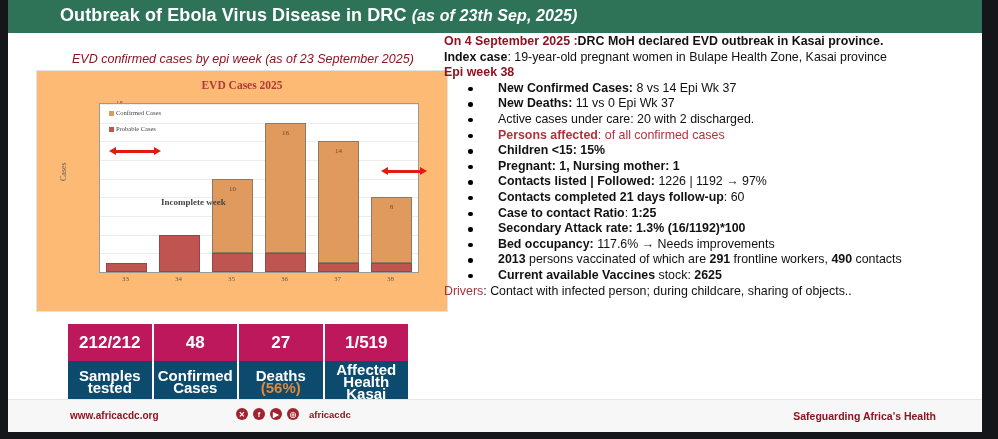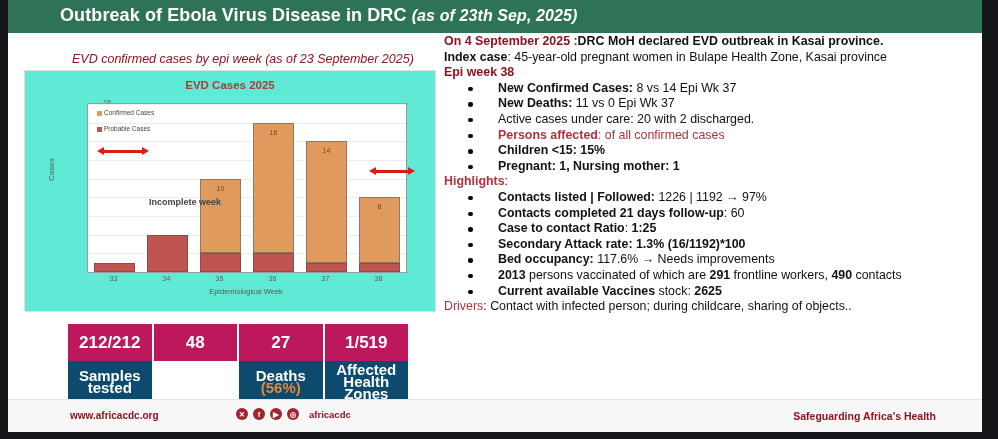--- a/index.html
+++ b/index.html
@@ -9,22 +9,22 @@
   .inner{position:absolute;left:8px;top:0;width:974px;height:431px;background:#ffffff;}
   
   .header{position:absolute;left:0;top:0;width:974px;height:33px;background:#2e7358;}
   .header-title{position:absolute;left:52px;top:5px;color:#ffffff;font-size:18px;
       font-weight:bold;letter-spacing:.1px;white-space:nowrap;}
   .header-title .sub{font-style:italic;font-size:16px;}
   
   .left-col{position:absolute;left:12px;top:36px;width:420px;height:360px;}
   .chart-caption{position:absolute;left:40px;top:16px;width:400px;color:#8f1320;
       font-size:12.5px;font-weight:normal;font-style:italic;margin-left:12px;}
-  .chart-card{position:absolute;left:4px;top:34px;width:410px;height:240px;
-      background:#5eead4;border:1px solid #e2e2e2;}
+  .chart-card{position:absolute;left:16px;top:34px;width:410px;height:240px;
+      background:#fdba74;border:1px solid #e2e2e2;font-family:Liberation Serif, serif;}
   .chart-title{position:absolute;left:0;top:8px;width:410px;text-align:center;
       color:#b03a3a;font-size:11.5px;font-weight:bold;}
   .plot{position:absolute;left:62px;top:32px;width:318px;height:168px;
       border:1px solid #9a9a9a;border-left:1px solid #9a9a9a;background:#fff;}
   .grid-line{position:absolute;left:0;width:100%;height:1px;background:#ececec;}
   .ytick{position:absolute;right:324px;width:22px;text-align:right;
       color:#5b5b5b;font-size:7px;transform:translateY(-4px);}
   .ylabel{position:absolute;left:22px;top:110px;color:#5b5b5b;font-size:8px;
       transform:rotate(-90deg);transform-origin:left top;white-space:nowrap;}
   .xtick{position:absolute;top:204px;color:#5b5b5b;font-size:7px;text-align:center;}
@@ -131,21 +131,20 @@
             <div class="bar-val" style="left: 270.83px; width: 41.34px; top: 99.3333px;">8</div>
           </div>
       <div id="xticks">
             <div class="xtick" style="left: 62px; width: 53px;">33</div>
             <div class="xtick" style="left: 115px; width: 53px;">34</div>
             <div class="xtick" style="left: 168px; width: 53px;">35</div>
             <div class="xtick" style="left: 221px; width: 53px;">36</div>
             <div class="xtick" style="left: 274px; width: 53px;">37</div>
             <div class="xtick" style="left: 327px; width: 53px;">38</div>
           </div>
-      <div class="xlabel">Epidemiological Week</div>
       <div class="legend" id="legend">
             <div><span class="lg-sw" style="background:#e09a5e"></span><span>Confirmed Cases</span></div>
             <div><span class="lg-sw" style="background:#bf5450"></span><span>Probable Cases</span></div>
           </div>
       <div class="arrow" id="arrow-inc" style="left:72px;top:76px;width:52px;">
         <div class="hl"></div>
             <div class="shaft"></div>
             <div class="hr"></div>
       </div>
       <div class="incomplete-lbl">Incomplete week</div>
@@ -159,57 +158,58 @@
     <div class="stats" id="stats">
           <div class="stat">
             <div class="stat-val">212/212</div>
             <div class="stat-lbl">
               <span>Samples</span>
               <span>tested</span>
             </div>
           </div>
           <div class="stat">
             <div class="stat-val">48</div>
+            <div class="stat-lbl">
+              <span>Confirmed</span>
+              <span>Cases</span>
+            </div>
           </div>
           <div class="stat">
             <div class="stat-val">27</div>
             <div class="stat-lbl">
               <span>Deaths</span>
               <span class="pct">(56%)</span>
             </div>
           </div>
           <div class="stat">
             <div class="stat-val">1/519</div>
             <div class="stat-lbl">
               <span>Affected</span>
-              <span>Health Zones</span>
+              <span>Health Kasai</span>
             </div>
           </div>
         </div>
   </div>
 
   <div class="right-col">
     <div class="r-line">
       <span class="r-red">On 4 September 2025 :</span><span class="b">DRC MoH declared EVD outbreak in Kasai province.</span>
     </div>
     <div class="r-line">
-      <span class="b">Index case</span><span>: 45-year-old pregnant women in Bulape Health Zone, Kasai province</span>
+      <span class="b">Index case</span><span>: 19-year-old pregnant women in Bulape Health Zone, Kasai province</span>
     </div>
     <div class="r-line r-red">Epi week 38</div>
     <ul class="bul" id="bullets1">
           <li><span class="b">New Confirmed Cases:</span><span> 8 vs 14 Epi Wk 37</span></li>
           <li><span class="b">New Deaths:</span><span> 11 vs 0 Epi Wk 37</span></li>
           <li><span>Active cases under care: 20 with 2 discharged.</span></li>
           <li><span class="b r-redlight">Persons affected</span><span class=" r-redlight">: of all confirmed cases</span></li>
           <li><span class="b">Children &lt;15: 15%</span></li>
           <li><span class="b">Pregnant: 1, Nursing mother: 1</span></li>
         </ul>
-    <div class="r-line">
-      <span class="r-redlight b">Highlights</span><span>:</span>
-    </div>
     <ul class="bul" id="bullets2">
           <li><span class="b">Contacts listed | Followed:</span><span> 1226 | 1192 → 97%</span></li>
           <li><span class="b">Contacts completed 21 days follow-up</span><span>: 60</span></li>
           <li><span class="b">Case to contact Ratio</span><span>: </span><span class="b">1:25</span></li>
           <li><span class="b">Secondary Attack rate: 1.3% (16/1192)*100</span></li>
           <li><span class="b">Bed occupancy:</span><span> 117.6% → Needs improvements</span></li>
           <li><span class="b">2013</span><span> persons vaccinated of which are </span><span class="b">291</span><span> frontline workers, </span><span class="b">490</span><span> contacts</span></li>
           <li><span class="b">Current available Vaccines</span><span>  stock: </span><span class="b">2625</span></li>
         </ul>
     <div class="r-line">

